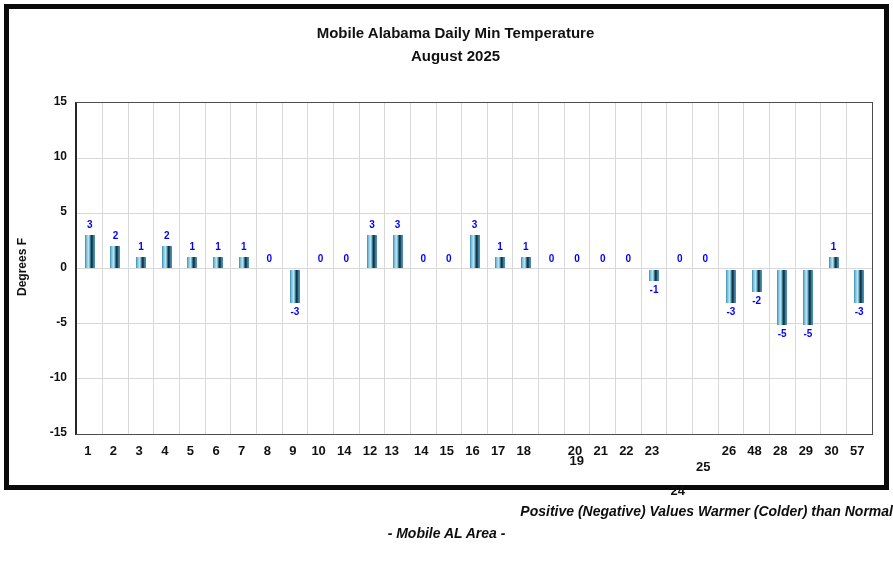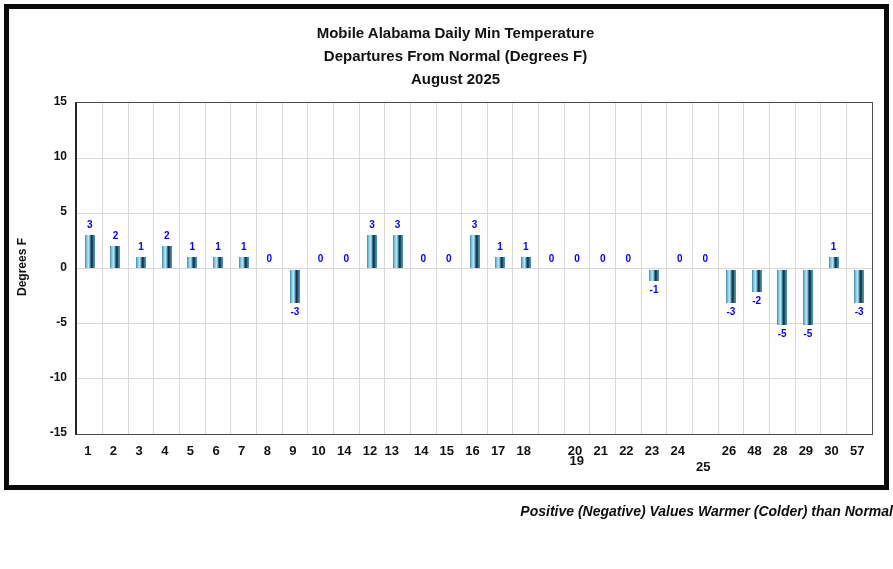--- a/index.html
+++ b/index.html
@@ -104,21 +104,20 @@
   #caption .cap3 { font-size: 14px; font-weight: bold; font-style: italic; }
 </style>
 </head>
 <body>
 
 <div id="root">
 
   <div id="chart-frame">
     <div id="chart-title">
       <div>Mobile Alabama Daily Min Temperature</div>
-      <div>Departures From Normal (Degrees F)</div>
       <div>August 2025</div>
     </div>
   </div>
 
   <div id="y-axis-title">Degrees F</div>
 
   <div id="plot-area">
       <div class="gridline-h" style="top: 54.6667px;"></div>
       <div class="gridline-h" style="top: 109.833px;"></div>
       <div class="gridline-h" style="top: 165px;"></div>
@@ -233,27 +232,28 @@
       <div class="x-tick-label" style="left: 408.387px; width: 25.6452px;">14</div>
       <div class="x-tick-label" style="left: 434.032px; width: 25.6452px;">15</div>
       <div class="x-tick-label" style="left: 459.677px; width: 25.6452px;">16</div>
       <div class="x-tick-label" style="left: 485.323px; width: 25.6452px;">17</div>
       <div class="x-tick-label" style="left: 510.968px; width: 25.6452px;">18</div>
       <div class="x-tick-label" style="left: 564px; width: 25.6452px; margin-top: 10px;">19</div>
       <div class="x-tick-label" style="left: 562.258px; width: 25.6452px;">20</div>
       <div class="x-tick-label" style="left: 587.903px; width: 25.6452px;">21</div>
       <div class="x-tick-label" style="left: 613.548px; width: 25.6452px;">22</div>
       <div class="x-tick-label" style="left: 639.194px; width: 25.6452px;">23</div>
-      <div class="x-tick-label" style="left: 664.839px; width: 25.6452px;">24</div>
+      <div class="x-tick-label" style="left: 664.839px; width: 25.6452px; margin-top: 40px;">24</div>
       <div class="x-tick-label" style="left: 690.484px; width: 25.6452px; margin-top: 16px;">25</div>
       <div class="x-tick-label" style="left: 716.129px; width: 25.6452px;">26</div>
       <div class="x-tick-label" style="left: 741.774px; width: 25.6452px;">48</div>
       <div class="x-tick-label" style="left: 767.419px; width: 25.6452px;">28</div>
       <div class="x-tick-label" style="left: 793.065px; width: 25.6452px;">29</div>
       <div class="x-tick-label" style="left: 818.71px; width: 25.6452px;">30</div>
       <div class="x-tick-label" style="left: 844.355px; width: 25.6452px;">57</div>
     </div>
 
   <div id="caption">
     <div class="cap2">Positive (Negative) Values Warmer (Colder) than Normal</div>
+    <div class="cap3">- Mobile AL Area -</div>
   </div>
 
 </div>
 
 </body></html>

